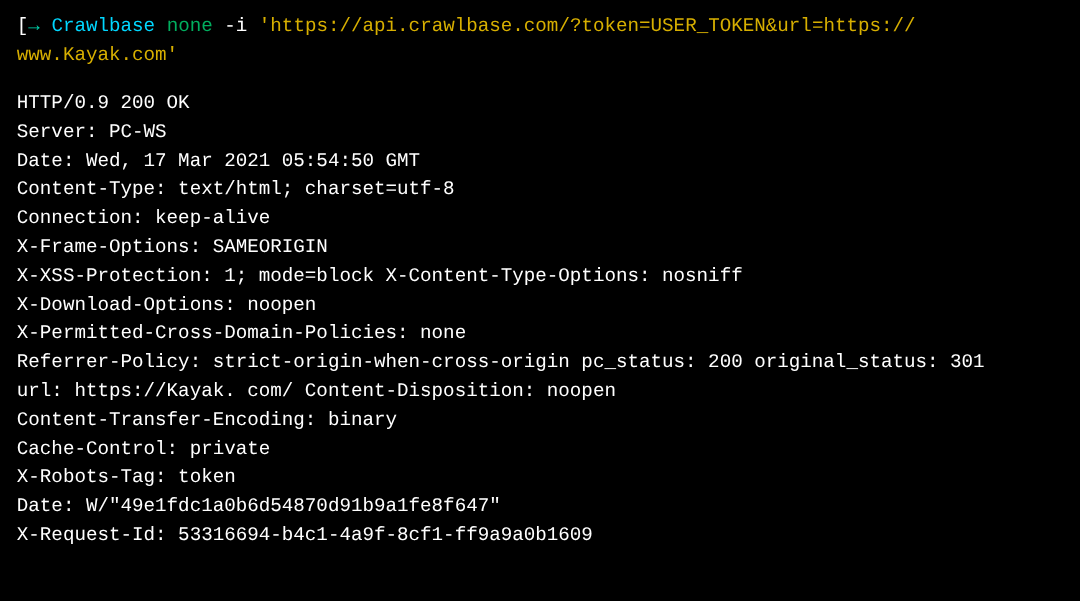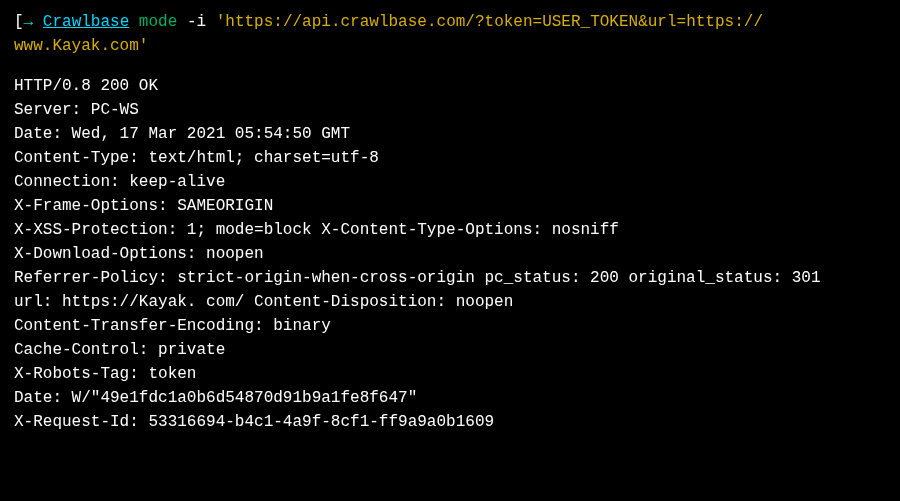--- a/index.html
+++ b/index.html
@@ -22,21 +22,20 @@
       margin-bottom: 16px;
     }
     .bracket {
       color: #ffffff;
     }
     .arrow {
       color: #00d7af;
     }
     .hostname {
       color: #00d7ff;
-      text-decoration: underline;
     }
     .command {
       color: #00af5f;
     }
     .flag {
       color: #ffffff;
     }
     .url-string {
       color: #d7af00;
       margin-top: 15px;
@@ -46,35 +45,36 @@
       white-space: pre-wrap;
       word-break: break-word;
     }
   </style>
 </head>
 <body>
 
 <div class="prompt-line">
   <span class="bracket">[</span><span class="arrow">→</span>
   <span class="hostname">Crawlbase</span>
-  <span class="command">mode</span>
+  <span class="command">none</span>
   <span class="flag">-i</span>
   <span class="url-string">'https://api.crawlbase.com/?token=USER_TOKEN&amp;url=https://</span><br>
   <span class="url-string">www.Kayak.com'</span>
 </div>
 
 <div>
-  <div class="output-line">HTTP/0.8 200 OK</div>
+  <div class="output-line">HTTP/0.9 200 OK</div>
   <div class="output-line">Server: PC-WS</div>
   <div class="output-line">Date: Wed, 17 Mar 2021 05:54:50 GMT</div>
   <div class="output-line">Content-Type: text/html; charset=utf-8</div>
   <div class="output-line">Connection: keep-alive</div>
   <div class="output-line">X-Frame-Options: SAMEORIGIN</div>
   <div class="output-line">X-XSS-Protection: 1; mode=block X-Content-Type-Options: nosniff</div>
   <div class="output-line">X-Download-Options: noopen</div>
+  <div class="output-line">X-Permitted-Cross-Domain-Policies: none</div>
   <div class="output-line">Referrer-Policy: strict-origin-when-cross-origin pc_status: 200 original_status: 301</div>
   <div class="output-line">url: https://Kayak. com/ Content-Disposition: noopen</div>
   <div class="output-line">Content-Transfer-Encoding: binary</div>
   <div class="output-line">Cache-Control: private</div>
   <div class="output-line">X-Robots-Tag: token</div>
   <div class="output-line">Date: W/"49e1fdc1a0b6d54870d91b9a1fe8f647"</div>
   <div class="output-line">X-Request-Id: 53316694-b4c1-4a9f-8cf1-ff9a9a0b1609</div>
 </div>
 
 </body></html>

